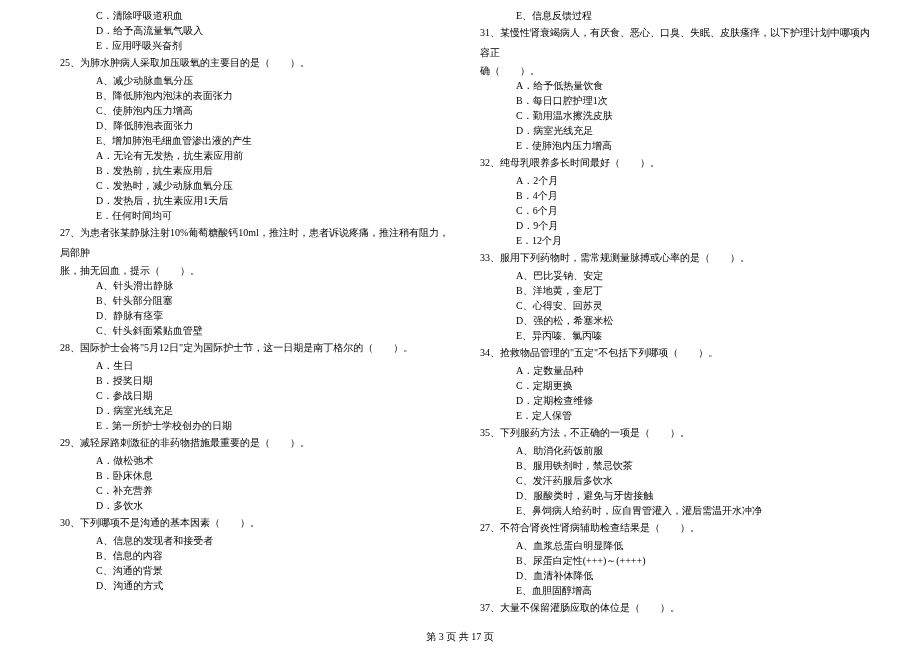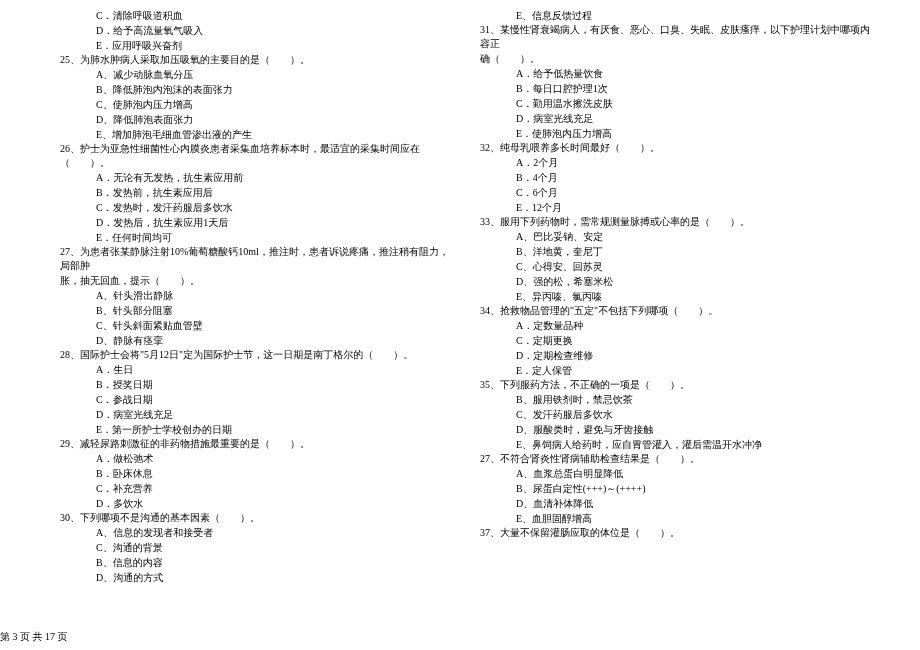--- a/index.html
+++ b/index.html
@@ -24,103 +24,104 @@
     .column {
       flex: 1;
       padding: 0 8px;
     }
     .option {
       padding-left: 48px;
       line-height: 15px;
     }
     .question {
       padding-left: 12px;
-      line-height: 14px;
+      line-height: 20px;
     }
     .question-cont {
       padding-left: 12px;
       line-height: 15px;
     }
     .footer {
       position: absolute;
       bottom: 6px;
       width: 100%;
-      text-align: left;
+      text-align: center;
       font-size: 10px;
     }
   </style>
 </head>
 <body>
 
 <div class="page">
   <div class="column" id="left-col">
       <div class="option">C．清除呼吸道积血</div>
       <div class="option">D．给予高流量氧气吸入</div>
       <div class="option">E．应用呼吸兴奋剂</div>
       <div class="question">25、为肺水肿病人采取加压吸氧的主要目的是（　　）。</div>
       <div class="option">A、减少动脉血氧分压</div>
       <div class="option">B、降低肺泡内泡沫的表面张力</div>
       <div class="option">C、使肺泡内压力增高</div>
       <div class="option">D、降低肺泡表面张力</div>
       <div class="option">E、增加肺泡毛细血管渗出液的产生</div>
-      <div class="question">26、护士为亚急性细菌性心内膜炎患者采集血培养标本时，最适宜的采集时间应在（　　）。</div>
       <div class="option">A．无论有无发热，抗生素应用前</div>
       <div class="option">B．发热前，抗生素应用后</div>
-      <div class="option">C．发热时，发汗药服后多饮水</div>
+      <div class="option">C．发热时，减少动脉血氧分压</div>
       <div class="option">D．发热后，抗生素应用1天后</div>
       <div class="option">E．任何时间均可</div>
       <div class="question">27、为患者张某静脉注射10%葡萄糖酸钙10ml，推注时，患者诉说疼痛，推注稍有阻力，局部肿</div>
       <div class="question-cont">胀，抽无回血，提示（　　）。</div>
       <div class="option">A、针头滑出静脉</div>
       <div class="option">B、针头部分阻塞</div>
+      <div class="option">D、静脉有痉挛</div>
       <div class="option">C、针头斜面紧贴血管壁</div>
-      <div class="option">D、静脉有痉挛</div>
       <div class="question">28、国际护士会将"5月12日"定为国际护士节，这一日期是南丁格尔的（　　）。</div>
       <div class="option">A．生日</div>
       <div class="option">B．授奖日期</div>
       <div class="option">C．参战日期</div>
       <div class="option">D．病室光线充足</div>
       <div class="option">E．第一所护士学校创办的日期</div>
       <div class="question">29、减轻尿路刺激征的非药物措施最重要的是（　　）。</div>
       <div class="option">A．做松弛术</div>
       <div class="option">B．卧床休息</div>
       <div class="option">C．补充营养</div>
       <div class="option">D．多饮水</div>
       <div class="question">30、下列哪项不是沟通的基本因素（　　）。</div>
       <div class="option">A、信息的发现者和接受者</div>
+      <div class="option">B、信息的内容</div>
       <div class="option">C、沟通的背景</div>
-      <div class="option">B、信息的内容</div>
       <div class="option">D、沟通的方式</div>
     </div>
   <div class="column" id="right-col">
       <div class="option">E、信息反馈过程</div>
       <div class="question">31、某慢性肾衰竭病人，有厌食、恶心、口臭、失眠、皮肤瘙痒，以下护理计划中哪项内容正</div>
       <div class="question-cont">确（　　）。</div>
       <div class="option">A．给予低热量饮食</div>
       <div class="option">B．每日口腔护理1次</div>
       <div class="option">C．勤用温水擦洗皮肤</div>
       <div class="option">D．病室光线充足</div>
       <div class="option">E．使肺泡内压力增高</div>
       <div class="question">32、纯母乳喂养多长时间最好（　　）。</div>
       <div class="option">A．2个月</div>
       <div class="option">B．4个月</div>
       <div class="option">C．6个月</div>
+      <div class="option">D．9个月</div>
       <div class="option">E．12个月</div>
       <div class="question">33、服用下列药物时，需常规测量脉搏或心率的是（　　）。</div>
       <div class="option">A、巴比妥钠、安定</div>
       <div class="option">B、洋地黄，奎尼丁</div>
       <div class="option">C、心得安、回苏灵</div>
       <div class="option">D、强的松，希塞米松</div>
       <div class="option">E、异丙嗪、氯丙嗪</div>
       <div class="question">34、抢救物品管理的"五定"不包括下列哪项（　　）。</div>
       <div class="option">A．定数量品种</div>
       <div class="option">C．定期更换</div>
       <div class="option">D．定期检查维修</div>
       <div class="option">E．定人保管</div>
       <div class="question">35、下列服药方法，不正确的一项是（　　）。</div>
+      <div class="option">A、助消化药饭前服</div>
       <div class="option">B、服用铁剂时，禁忌饮茶</div>
       <div class="option">C、发汗药服后多饮水</div>
       <div class="option">D、服酸类时，避免与牙齿接触</div>
       <div class="option">E、鼻饲病人给药时，应自胃管灌入，灌后需温开水冲净</div>
       <div class="question">27、不符合肾炎性肾病辅助检查结果是（　　）。</div>
       <div class="option">A、血浆总蛋白明显降低</div>
       <div class="option">B、尿蛋白定性(+++)～(++++)</div>
       <div class="option">D、血清补体降低</div>
       <div class="option">E、血胆固醇增高</div>
       <div class="question">37、大量不保留灌肠应取的体位是（　　）。</div>

